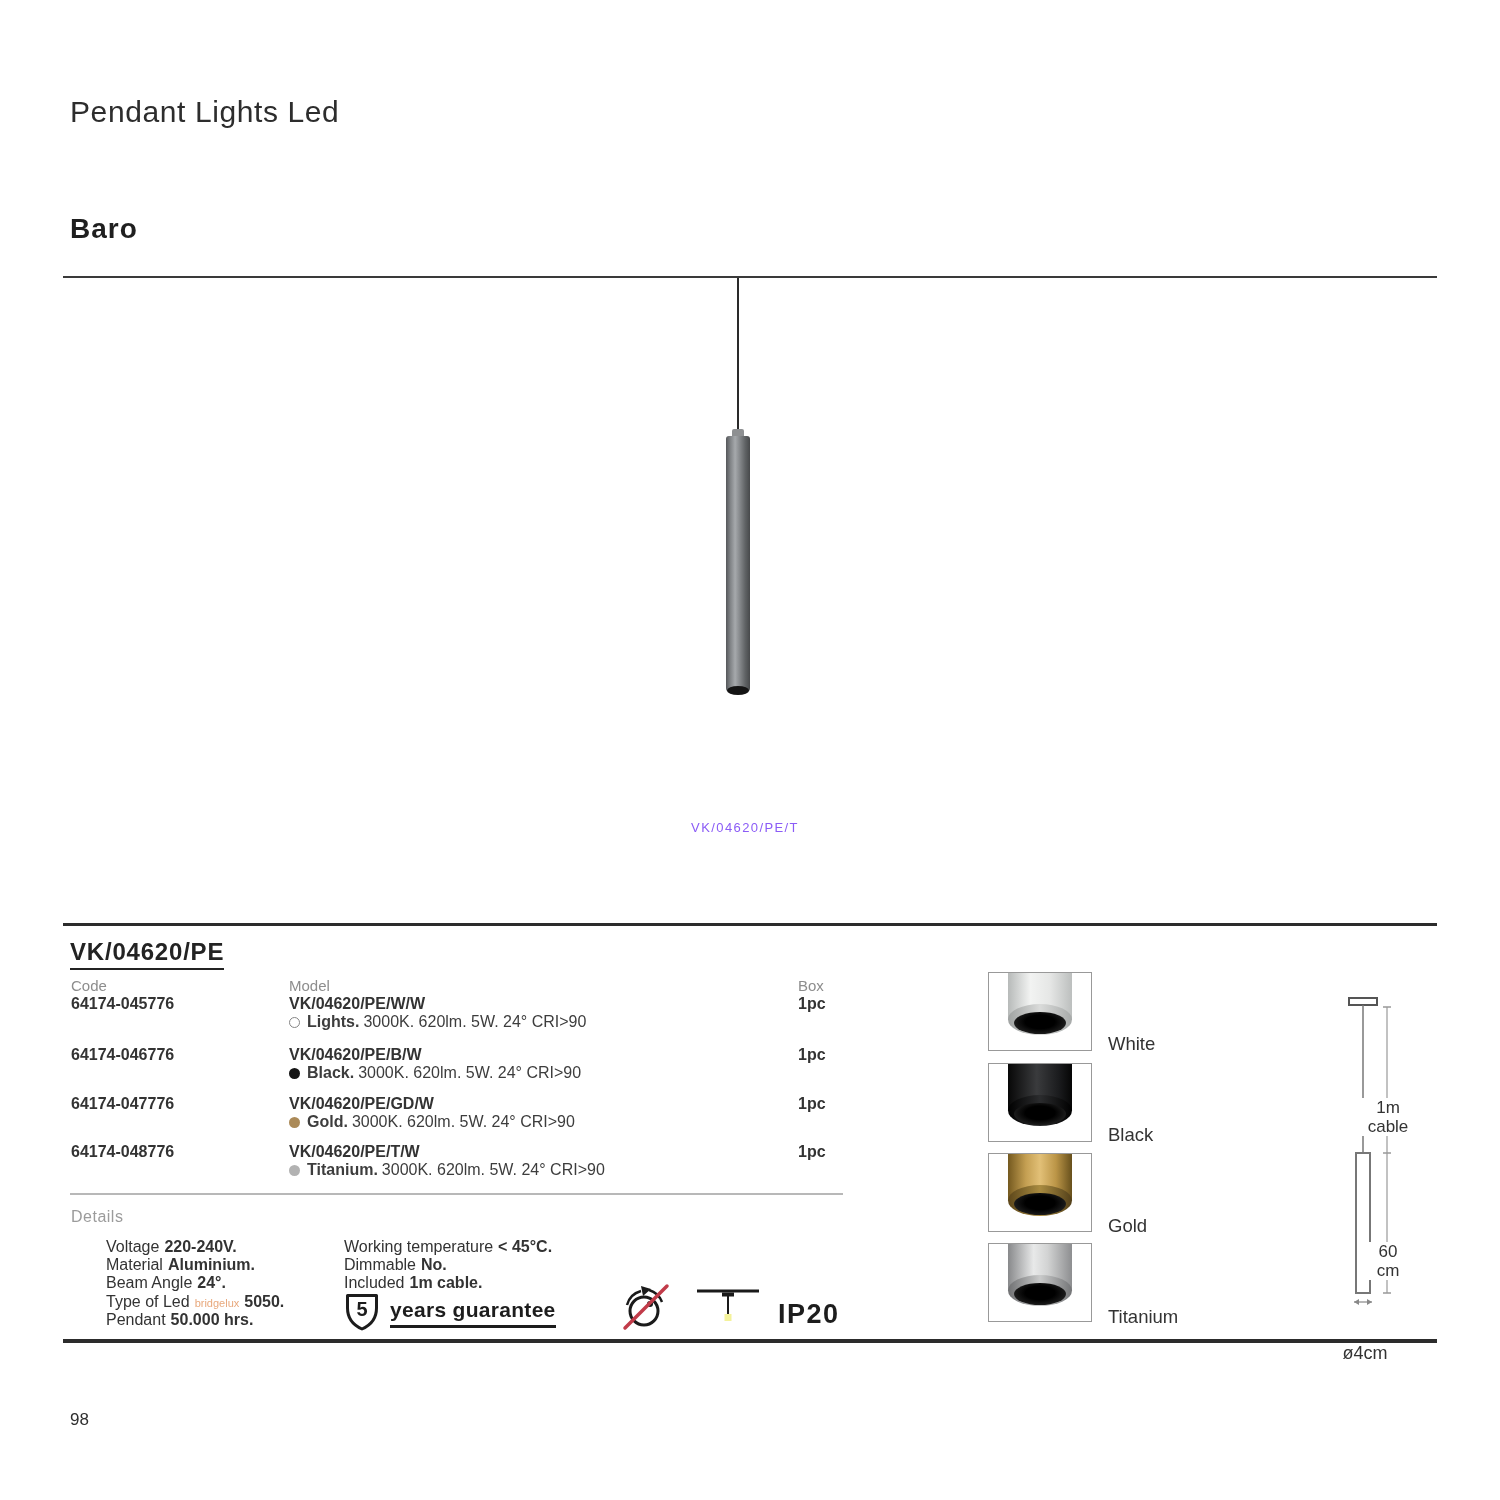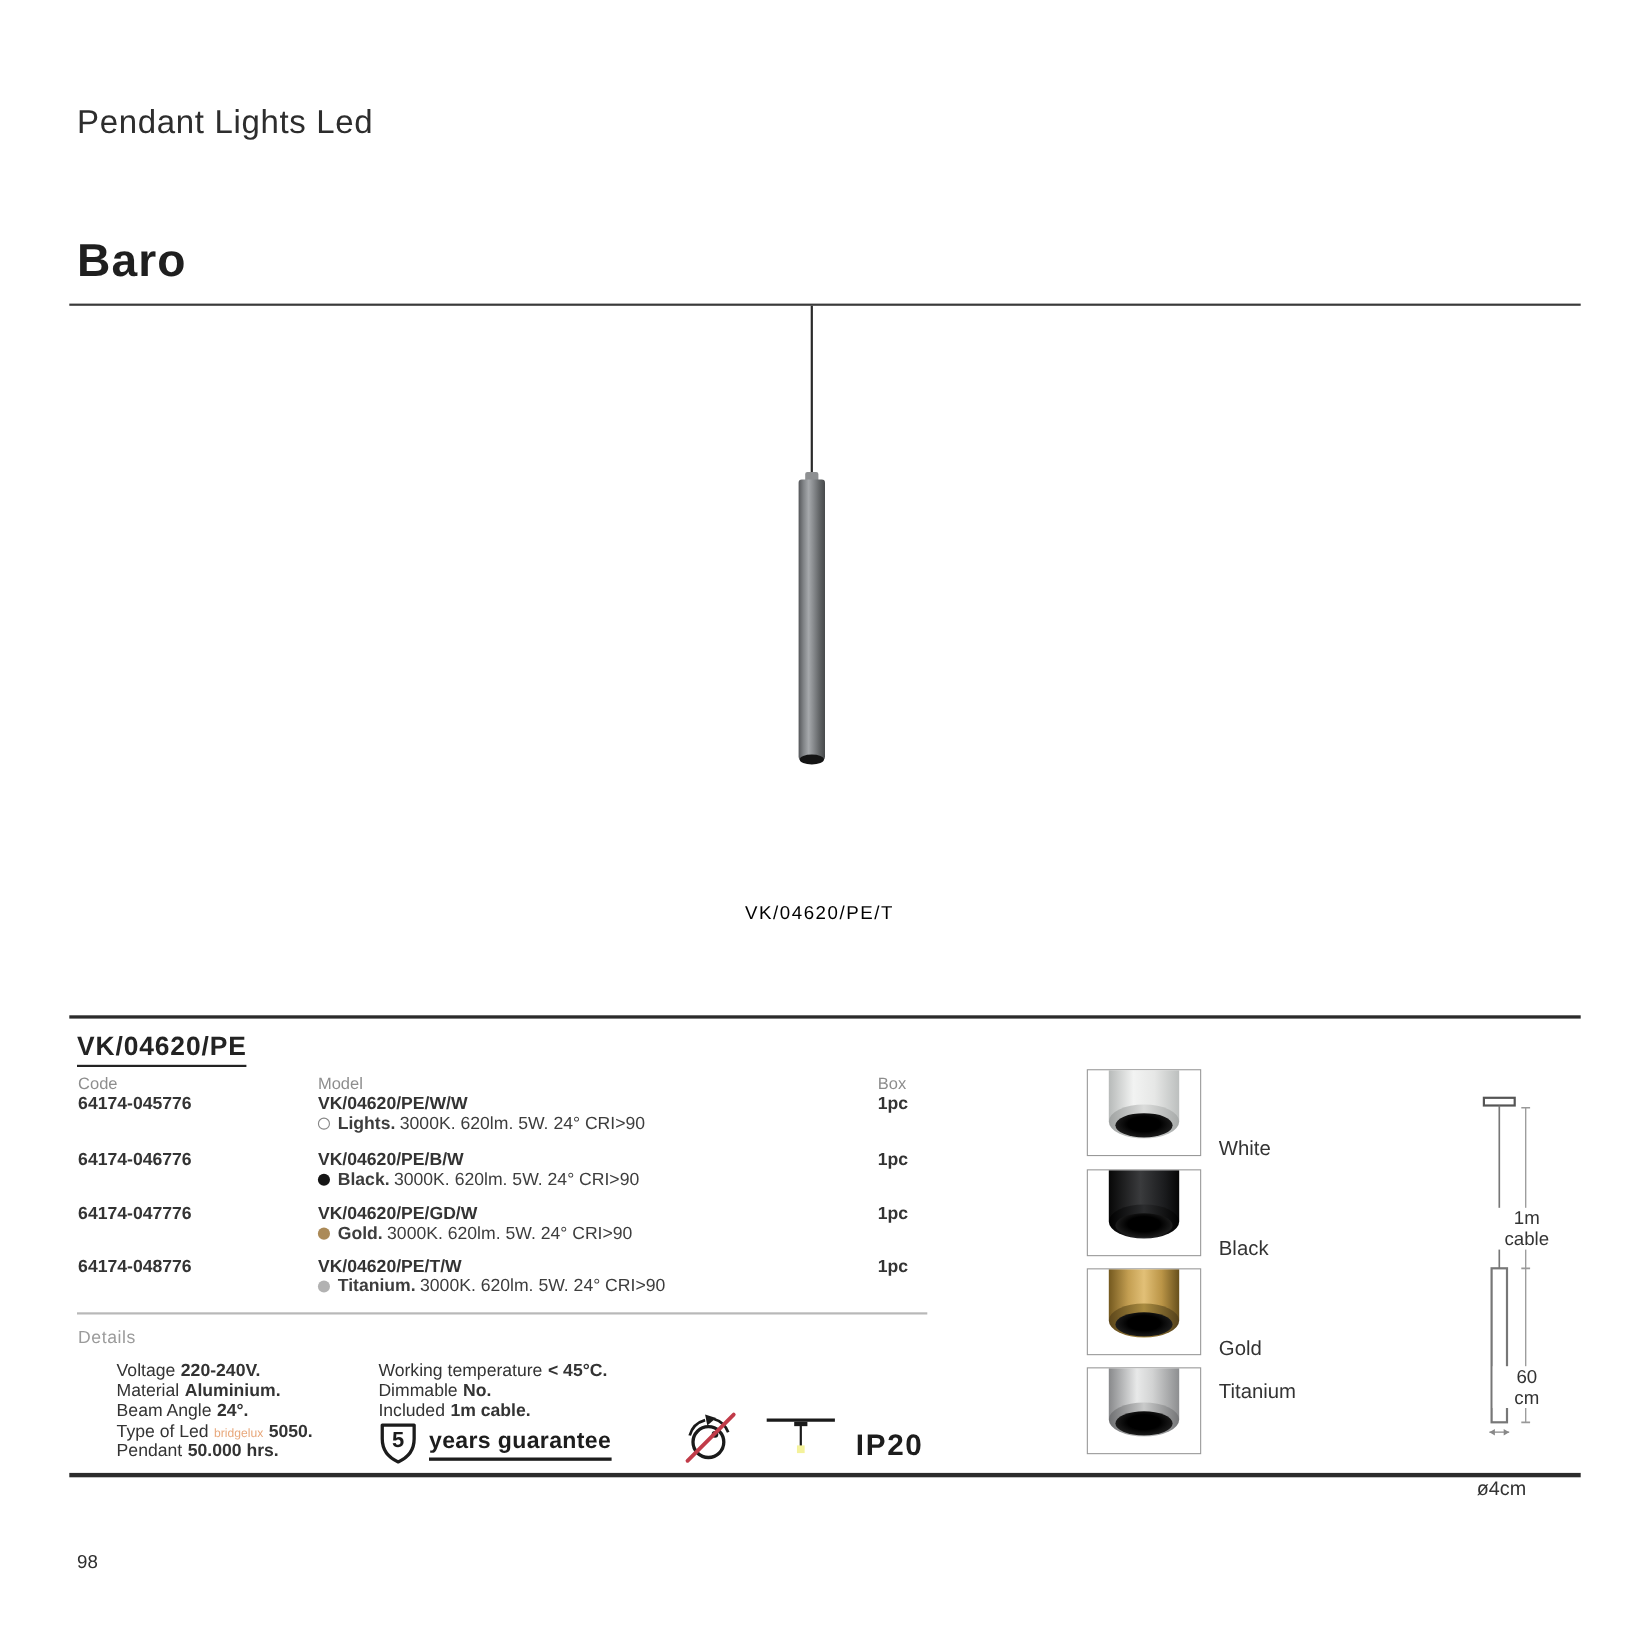--- a/index.html
+++ b/index.html
@@ -4,30 +4,30 @@
 <style>
   html,body{margin:0;padding:0;}
   body{
     width:1500px;height:1500px;background:#ffffff;position:relative;
     font-family:"Liberation Sans", sans-serif;color:#3a3a3a;overflow:hidden;
   }
   .abs{position:absolute;}
 
   
   .cat-title{left:70px;top:95px;font-size:30px;letter-spacing:.6px;color:#2d2d2d;}
-  .prod-name{left:70px;top:213px;font-size:42px;font-weight:bold;letter-spacing:1px;color:#1f1f1f;}
+  .prod-name{left:70px;top:213px;font-size:28px;font-weight:bold;letter-spacing:1px;color:#1f1f1f;}
   .rule-top{left:63px;top:276px;width:1374px;height:2px;background:#3a3a3a;}
 
   
   .cable{left:737px;top:278px;width:2px;height:158px;background:#2a2a2a;}
   .nub{left:732px;top:429px;width:12px;height:9px;background:#8e9092;border-radius:2px;}
   .tube{left:726px;top:436px;width:24px;height:256px;border-radius:3px 3px 4px 4px;
     background:linear-gradient(90deg,#55575a 0%,#808386 18%,#a6a9ac 38%,#8a8d90 55%,#606365 80%,#47494b 100%);}
   .tube-lens{left:727px;top:686px;width:22px;height:9px;border-radius:50%;background:#141414;}
-  .caption{left:595px;top:820px;width:300px;text-align:center;font-size:17px;letter-spacing:1.4px;color:#000000;}
+  .caption{left:595px;top:820px;width:300px;text-align:center;font-size:13px;letter-spacing:1.4px;color:#8b5cf6;}
 
   
   .rule-mid{left:63px;top:923px;width:1374px;height:3px;background:#2c2c2c;}
   .sec-title{left:70px;top:938px;font-size:24px;font-weight:bold;letter-spacing:.8px;color:#232323;
     border-bottom:2px solid #232323;padding-bottom:2px;}
 
   
   .th{font-size:15px;color:#8d8d8d;}
   .th-code{left:71px;top:977px;}
   .th-model{left:289px;top:977px;}
@@ -215,21 +215,21 @@
   <div class="cyl">
       <div class="side"></div>
       <div class="rim"></div>
       <div class="lens"></div>
     </div>
 </div>
 
 <div class="abs fin-label" style="top:1033px;">White</div>
 <div class="abs fin-label" style="top:1124px;">Black</div>
 <div class="abs fin-label" style="top:1215px;">Gold</div>
-<div class="abs fin-label" style="top:1254px;">Titanium</div>
+<div class="abs fin-label" style="top:1306px;">Titanium</div>
 
 <svg class="abs dim-svg" width="120" height="345" viewBox="0 0 120 345">
   <rect x="19" y="8" width="28" height="7" fill="#fff" stroke="#555" stroke-width="2"></rect>
   <line x1="33" y1="15" x2="33" y2="163" stroke="#777" stroke-width="1.5"></line>
   <rect x="26" y="163" width="14" height="140" fill="#fff" stroke="#777" stroke-width="2"></rect>
   <line x1="57" y1="17" x2="57" y2="303" stroke="#999" stroke-width="1.2"></line>
   <line x1="53" y1="17" x2="61" y2="17" stroke="#999" stroke-width="1.5"></line>
   <line x1="53" y1="163" x2="61" y2="163" stroke="#999" stroke-width="1.5"></line>
   <line x1="53" y1="303" x2="61" y2="303" stroke="#999" stroke-width="1.5"></line>
   <line x1="24" y1="312" x2="42" y2="312" stroke="#888" stroke-width="1.2"></line>

